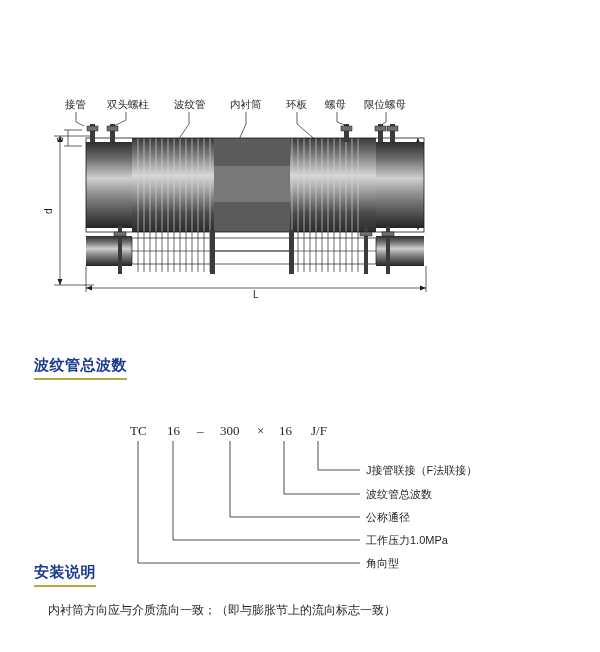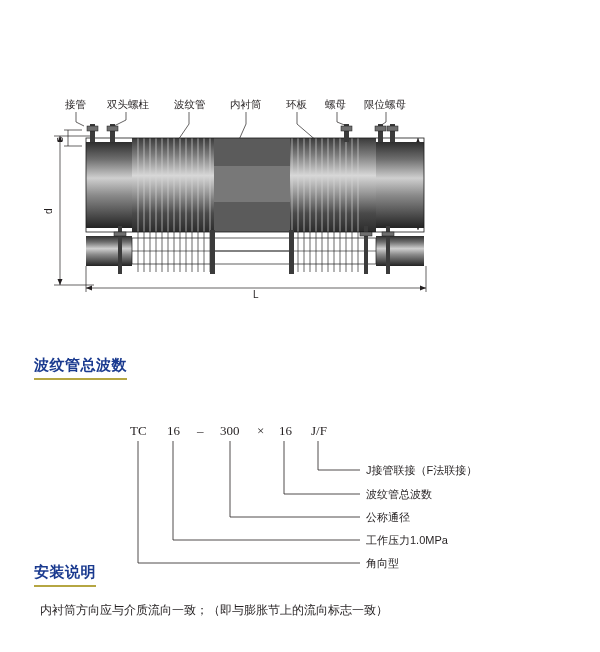--- a/index.html
+++ b/index.html
@@ -80,21 +80,21 @@
   }
   .codedesc {
     font-family: "Liberation Sans", sans-serif;
     font-size: 11px;
     fill: #231f20;
   }
 
   
   #install-notes {
     position: absolute;
-    left: 40px;
+    left: 48px;
     top: 600px;
     width: 500px;
     font-size: 12px;
     line-height: 20px;
     color: #231f20;
   }
   #install-notes p {
     margin: 0;
   }
 </style>

